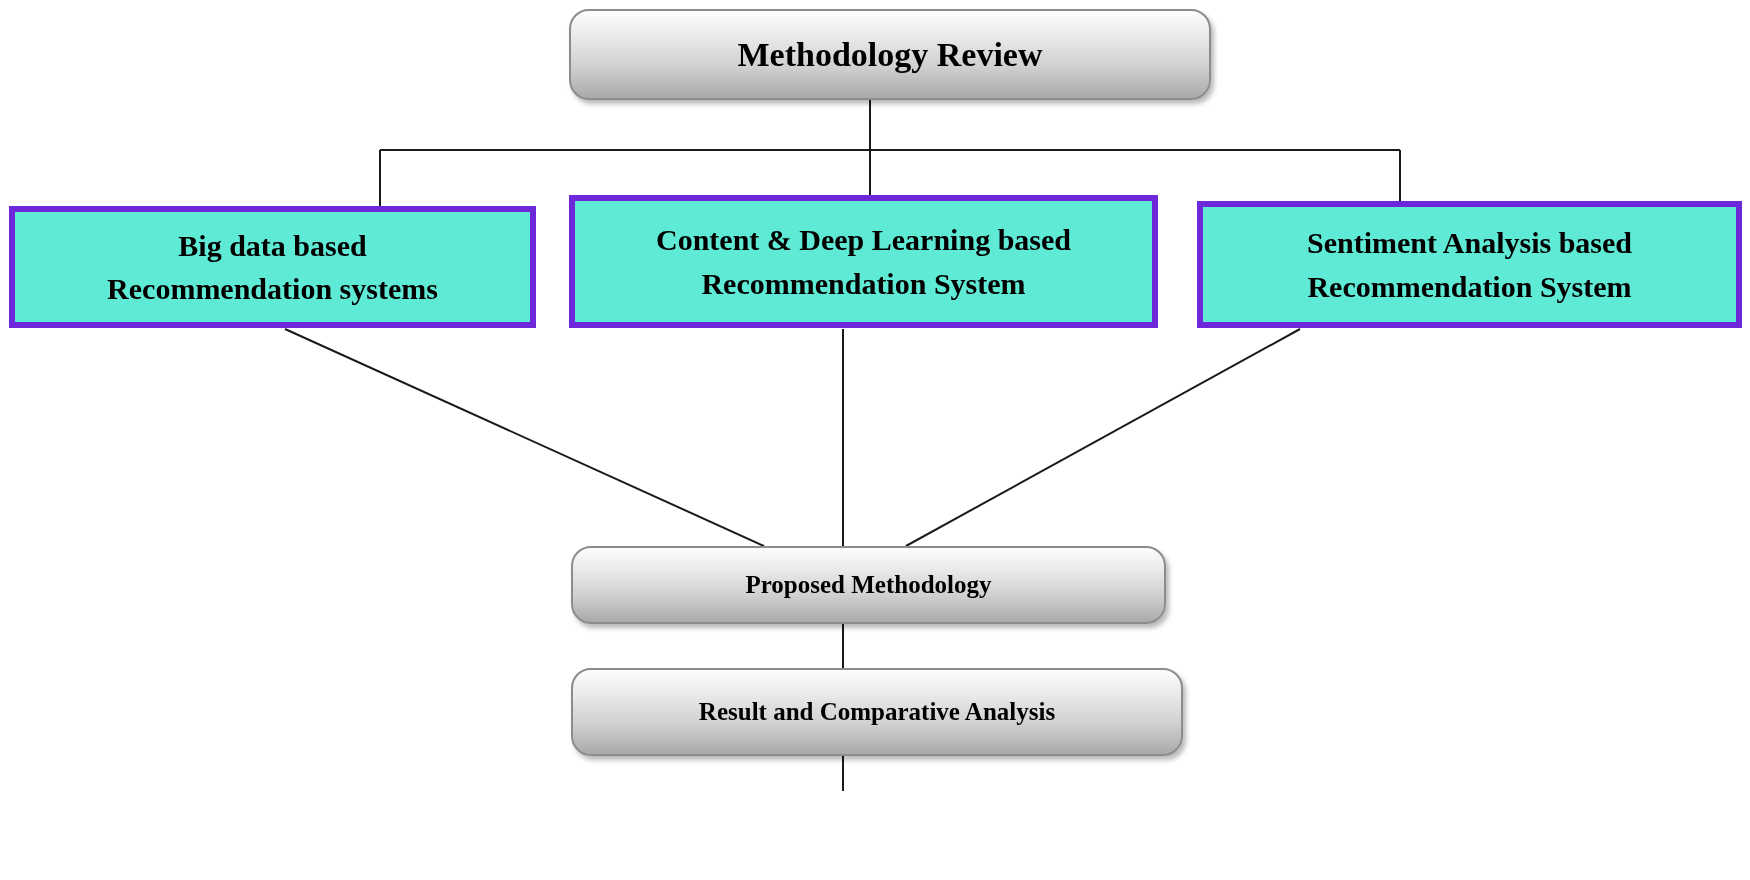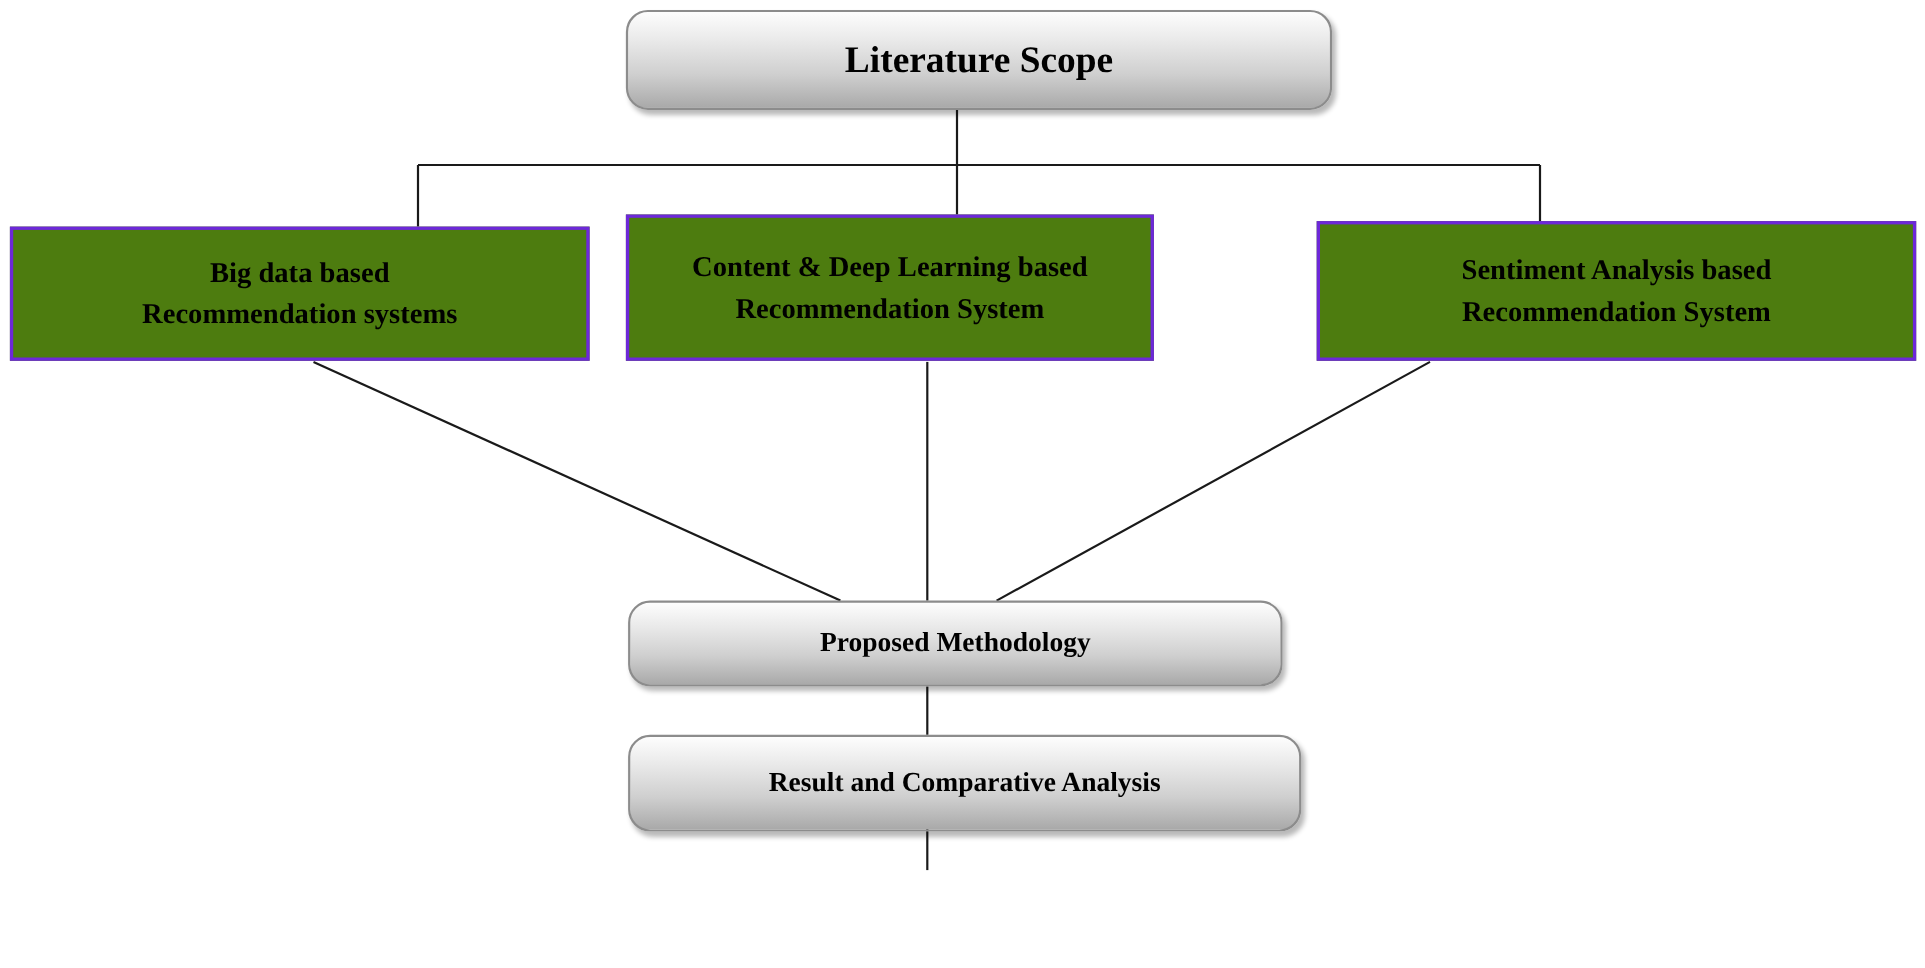--- a/index.html
+++ b/index.html
@@ -35,32 +35,32 @@
     box-sizing: border-box;
   }
   .node-rounded {
     background: linear-gradient(to bottom, #fdfdfd 0%, #e9e9e9 30%, #cfcfcf 65%, #a9a9a9 100%);
     border: 2px solid #8c8c8c;
     border-radius: 20px;
     box-shadow: 3px 4px 5px rgba(0,0,0,0.28);
     font-size: 25px;
   }
   .node-rect {
-    background: #4d7c0f;
-    border: 3px solid #6d28d9;
-    font-size: 26px;
+    background: #5eead4;
+    border: 6px solid #6d28d9;
+    font-size: 30px;
     line-height: 1.45;
   }
   .node-line {
     display: block;
   }
   
   #literature-review { left: 569px; top: 9px;   width: 642px; height: 91px;  font-size: 34px; }
   #bigdata-box       { left: 9px;   top: 206px; width: 527px; height: 122px; }
-  #content-box       { left: 569px; top: 195px; width: 480px; height: 133px; }
+  #content-box       { left: 569px; top: 195px; width: 589px; height: 133px; }
   #sentiment-box     { left: 1197px; top: 201px; width: 545px; height: 127px; }
   #proposed-box      { left: 571px; top: 546px; width: 595px; height: 78px; }
   #result-box        { left: 571px; top: 668px; width: 612px; height: 88px; }
   #discussion-box    { left: 571px; top: 791px; width: 623px; height: 83px; }
 </style>
 </head>
 <body>
 
 <div class="stage">
 
@@ -76,21 +76,21 @@
 
     <line x1="285" y1="329" x2="764" y2="546" stroke="#1a1a1a" stroke-width="2"></line>
     <line x1="843" y1="329" x2="843" y2="546" stroke="#1a1a1a" stroke-width="2"></line>
     <line x1="1300" y1="329" x2="906" y2="546" stroke="#1a1a1a" stroke-width="2"></line>
 
     <line x1="843" y1="624" x2="843" y2="668" stroke="#1a1a1a" stroke-width="2"></line>
     <line x1="843" y1="746" x2="843" y2="791" stroke="#1a1a1a" stroke-width="2"></line>
   </svg>
 
   <div class="node node-rounded" id="literature-review">
-    <span class="node-line">Literature Scope</span>
+    <span class="node-line">Methodology Review</span>
   </div>
 
   <div class="node node-rect" id="bigdata-box">
     <span class="node-line">Big data based</span>
     <span class="node-line">Recommendation systems</span>
   </div>
 
   <div class="node node-rect" id="content-box">
     <span class="node-line">Content &amp; Deep Learning based</span>
     <span class="node-line">Recommendation System</span>

